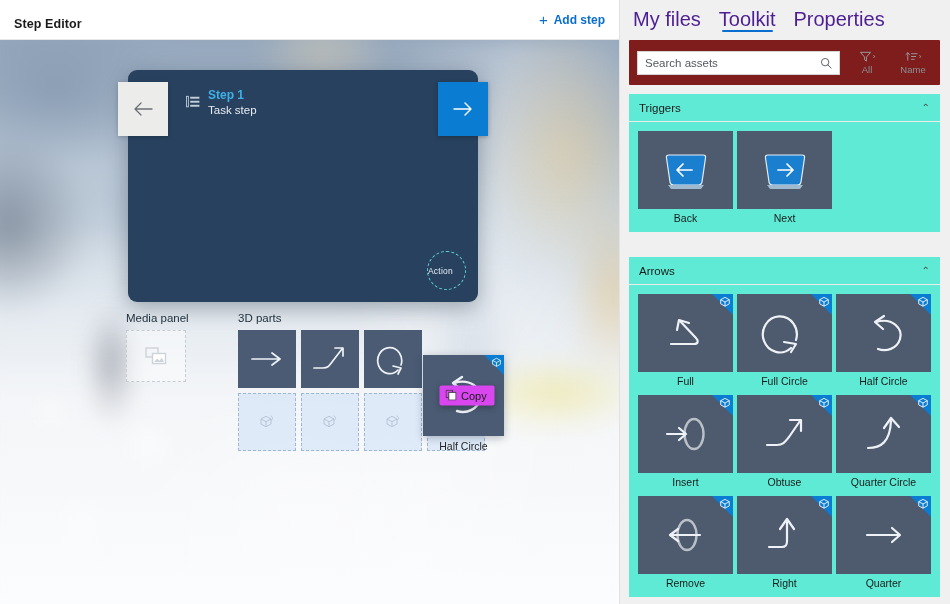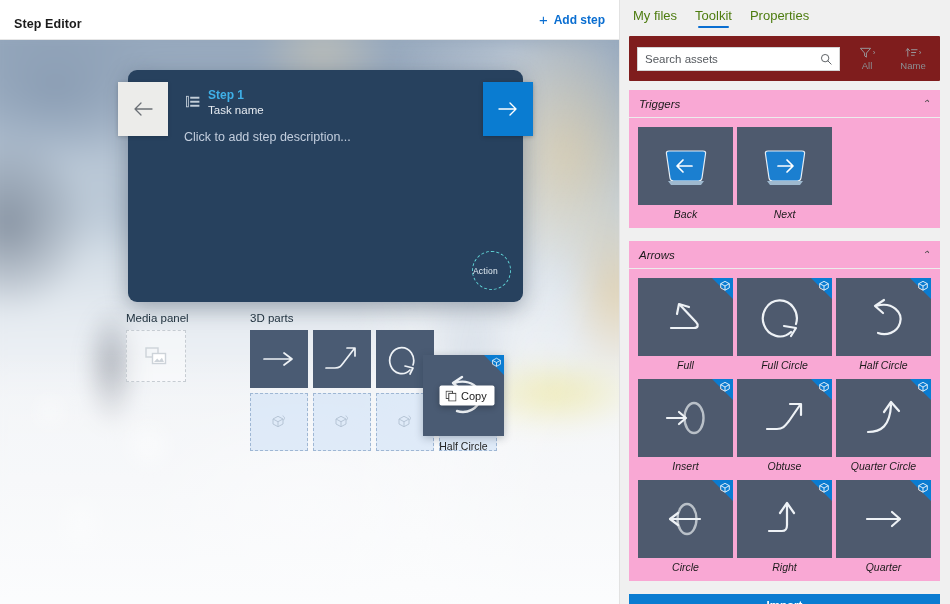--- a/index.html
+++ b/index.html
@@ -68,21 +68,21 @@
   }
   .scene-vignette {
     position: absolute; inset: 0;
     background: linear-gradient(180deg, rgba(255,255,255,0) 55%, rgba(250,251,252,.55) 80%, rgba(252,253,254,.85) 100%);
   }
 
   
   .step-card {
     position: absolute;
     left: 128px; top: 30px;
-    width: 395px; height: 232px;
+    width: 350px; height: 232px;
     background: #27415e;
     border-radius: 9px;
     box-shadow: 0 6px 22px rgba(20,35,55,.35);
   }
   .card-list-icon {
     position: absolute; left: 58px; top: 25px;
     width: 14px; height: 14px; opacity: .85;
   }
   .step-label {
     position: absolute; left: 80px; top: 18px;
@@ -113,21 +113,21 @@
   .action-chip {
     position: absolute; right: 12px; bottom: 12px;
     width: 39px; height: 39px; border-radius: 50%;
     border: 1.4px dashed #5fd3d6;
     display: flex; align-items: center; justify-content: flex-start;
     font-size: 8.5px; color: #e4eef5; letter-spacing: .2px;
     background: rgba(40,66,96,.5);
   }
 
   
-  .panels { position: absolute; left: 126px; top: 272px; display: flex; gap: 16px; }
+  .panels { position: absolute; left: 126px; top: 272px; display: flex; gap: 4px; }
   .panel-title { font-size: 11.5px; color: #20323f; margin-bottom: 6px; }
   .media-col { width: 108px; }
   .media-drop {
     width: 60px; height: 52px;
     border: 1.4px dashed #c6ccd2;
     background: rgba(255,255,255,.45);
     display: flex; align-items: center; justify-content: center;
   }
   .parts-col { margin-left: 0; }
   .parts-grid { display: grid; grid-template-columns: repeat(4, 58px); gap: 5px; }
@@ -162,44 +162,44 @@
     border-left: 20px solid transparent;
   }
   .corner-glyph { position: absolute; right: 2px; top: 1.5px; width: 11px; height: 11px; }
   .tile-caption {
     text-align: center; font-size: 10.5px; color: #262626;
     margin-top: 4px; white-space: nowrap;
   }
   .tooltip-copy {
     position: absolute; left: 50%; top: 50%;
     transform: translate(-44%, -52%);
-    background: #ffffff; color: #1b1b1b;
+    background: #d946ef; color: #1b1b1b;
     font-size: 11px; padding: 4px 8px 4px 6px;
     border-radius: 2px;
     box-shadow: 0 2px 6px rgba(0,0,0,.28);
-    display: flex; align-items: flex-end; gap: 5px;
+    display: flex; align-items: flex-start; gap: 5px;
     white-space: nowrap;
   }
   .sel-highlight {
     position: absolute; left: -6px; top: -2px;
     width: 93px; height: 102px;
     background: rgba(208,226,246,.55);
     z-index: -1;
   }
 
   
   #right {
     width: 331px; height: 604px; flex: 0 0 331px;
     background: #f0f0f0;
     display: flex; flex-direction: column;
     position: relative;
   }
   .tabs { display: flex; gap: 18px; padding: 8px 14px 0 14px; height: 32px; }
   .tab {
-    font-size: 13px; color: #4d7c0f; cursor: pointer;
+    font-size: 20px; color: #4c1d95; cursor: pointer;
     padding-bottom: 5px; position: relative;
   }
   .tab.active::after {
     content: ''; position: absolute; left: 3px; right: 3px; bottom: 0;
     height: 2.5px; background: #0a6ed1; border-radius: 2px;
   }
   .search-card {
     margin: 8px 10px 0 10px;
     background: #7f1d1d;
     padding: 10px 8px;
@@ -220,23 +220,22 @@
   .search-box input::placeholder { color: #55595e; }
   .icon-btn-col {
     display: flex; flex-direction: column; align-items: center;
     width: 38px; cursor: pointer;
   }
   .icon-btn-col .lbl { font-size: 9.5px; color: #8b8f93; margin-top: 1px; }
   .icon-row { display: flex; align-items: center; gap: 1px; }
   .caret { font-size: 8px; color: #9a9ea2; }
 
   .section {
-    margin: 9px 10px 4px 10px;
-    background: #f9a8d4;
-    font-style: italic;
+    margin: 9px 10px 16px 10px;
+    background: #5eead4;
   }
   .section-head {
     height: 28px; display: flex; align-items: center;
     padding: 0 10px; border-bottom: 1px solid #ececec;
     cursor: pointer;
   }
   .section-head .t { font-size: 11.5px; color: #1b1b1b; }
   .section-head .chev { margin-left: auto; font-size: 10px; color: #4a4a4a; }
   .asset-grid {
     display: grid; grid-template-columns: repeat(3, 1fr);
@@ -304,22 +303,21 @@
         </div>
 
         <svg class="card-list-icon" viewBox="0 0 16 16">
           <rect x="0.5" y="1.5" width="2.2" height="12" fill="none" stroke="#dfe7ef" stroke-width="1"></rect>
           <rect x="4.8" y="2" width="10.5" height="2.2" fill="#dfe7ef"></rect>
           <rect x="4.8" y="6.6" width="10.5" height="2.2" fill="#dfe7ef"></rect>
           <rect x="4.8" y="11.2" width="10.5" height="2.2" fill="#dfe7ef"></rect>
         </svg>
 
         <div class="step-label">Step 1</div>
-        <div class="task-name">Task name</div>
-        <div class="step-desc">Click to add step description...</div>
+        <div class="task-name">Task step</div>
 
         <div class="action-chip">
           <span>Action</span>
         </div>
       </div>
 
       <div class="panels">
 
         <div class="media-col">
           <div class="panel-title">Media panel</div>
@@ -580,21 +578,21 @@
           <div class="asset-thumb">
             <svg width="52" height="50" viewBox="0 0 52 50">
               <ellipse cx="27" cy="25" rx="9.5" ry="15" fill="none" stroke="#b9c0c8" stroke-width="2.4"></ellipse>
               <path d="M40 25 H11 M18 19 L10 25 L18 31" fill="none" stroke="#eef2f6" stroke-width="2.2" stroke-linecap="round" stroke-linejoin="round"></path>
             </svg>
             <div class="badge-tri"></div>
             <svg class="badge-glyph" viewBox="0 0 14 14">
               <path d="M7 1.6 L12 4.3 L12 9.2 L7 11.9 L2 9.2 L2 4.3 Z M2 4.3 L7 7 L12 4.3 M7 7 L7 11.9" fill="none" stroke="#ffffff" stroke-width="1"></path>
             </svg>
           </div>
-          <div class="cap">Circle</div>
+          <div class="cap">Remove</div>
         </div>
 
         <div class="asset">
           <div class="asset-thumb">
             <svg width="50" height="50" viewBox="0 0 50 50">
               <path d="M9 37 H22 C26 37 27 35 27 31 V12" fill="none" stroke="#eef2f6" stroke-width="2.2" stroke-linecap="round" stroke-linejoin="round"></path>
               <path d="M20 19 L27 9 L34 19" fill="none" stroke="#eef2f6" stroke-width="2.2" stroke-linecap="round" stroke-linejoin="round"></path>
             </svg>
             <div class="badge-tri"></div>
             <svg class="badge-glyph" viewBox="0 0 14 14">

